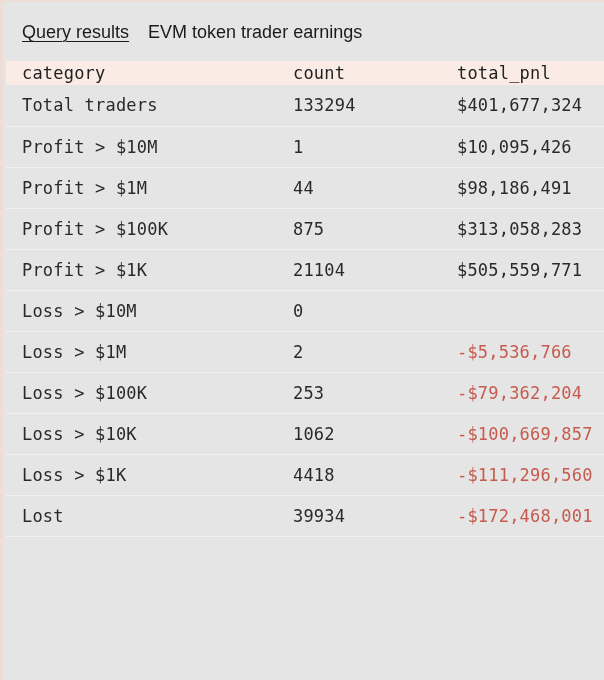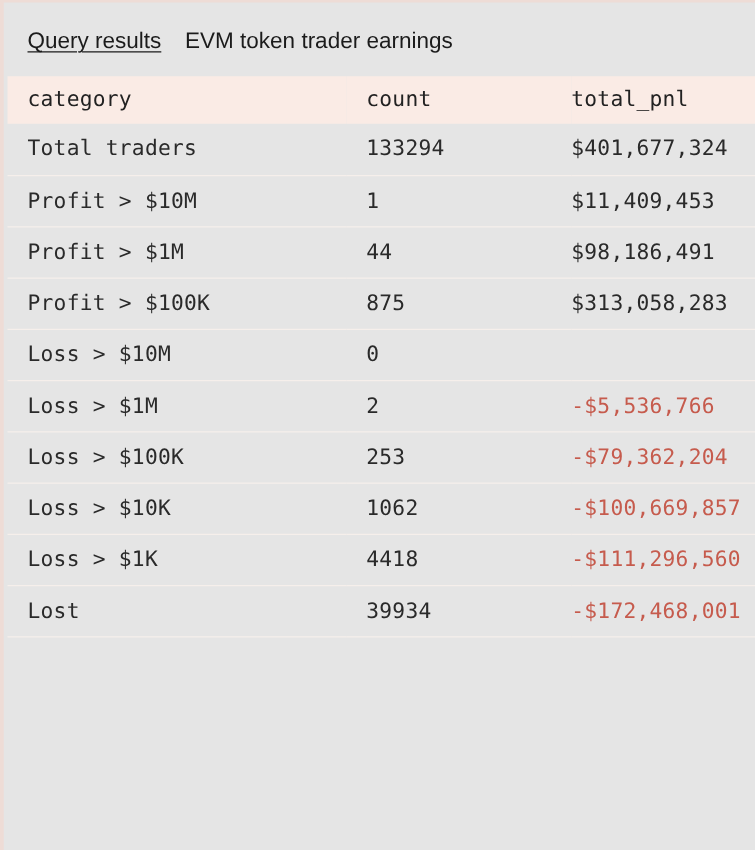--- a/index.html
+++ b/index.html
@@ -37,21 +37,21 @@
     margin-left: 3px;
     font-size: 17px;
     letter-spacing: 0.2px;
   }
   col.c-category { width: 271px; }
   col.c-count    { width: 180px; }
   col.c-pnl      { width: 147px; }
 
   thead th {
     background: var(--header-row-bg, #faebe5);
-    height: 38px;
+    height: 24px;
     font-weight: normal;
     text-align: left;
     vertical-align: middle;
     padding-left: 16px;
     color: #222222;
   }
   thead th.num { padding-left: 0; padding-right: 24px; }
 
   tbody td {
     height: 41px;
@@ -88,31 +88,36 @@
     </thead>
     <tbody id="rows">
         <tr>
           <td>Total traders</td>
           <td>133294</td>
           <td class="num">$401,677,324</td>
         </tr>
         <tr>
           <td>Profit &gt; $10M</td>
           <td>1</td>
-          <td class="num">$11,409,453</td>
+          <td class="num">$10,095,426</td>
         </tr>
         <tr>
           <td>Profit &gt; $1M</td>
           <td>44</td>
           <td class="num">$98,186,491</td>
         </tr>
         <tr>
           <td>Profit &gt; $100K</td>
           <td>875</td>
           <td class="num">$313,058,283</td>
+        </tr>
+        <tr>
+          <td>Profit &gt; $1K</td>
+          <td>21104</td>
+          <td class="num">$505,559,771</td>
         </tr>
         <tr>
           <td>Loss &gt; $10M</td>
           <td>0</td>
           <td class="num"></td>
         </tr>
         <tr>
           <td>Loss &gt; $1M</td>
           <td>2</td>
           <td class="num neg">-$5,536,766</td>

